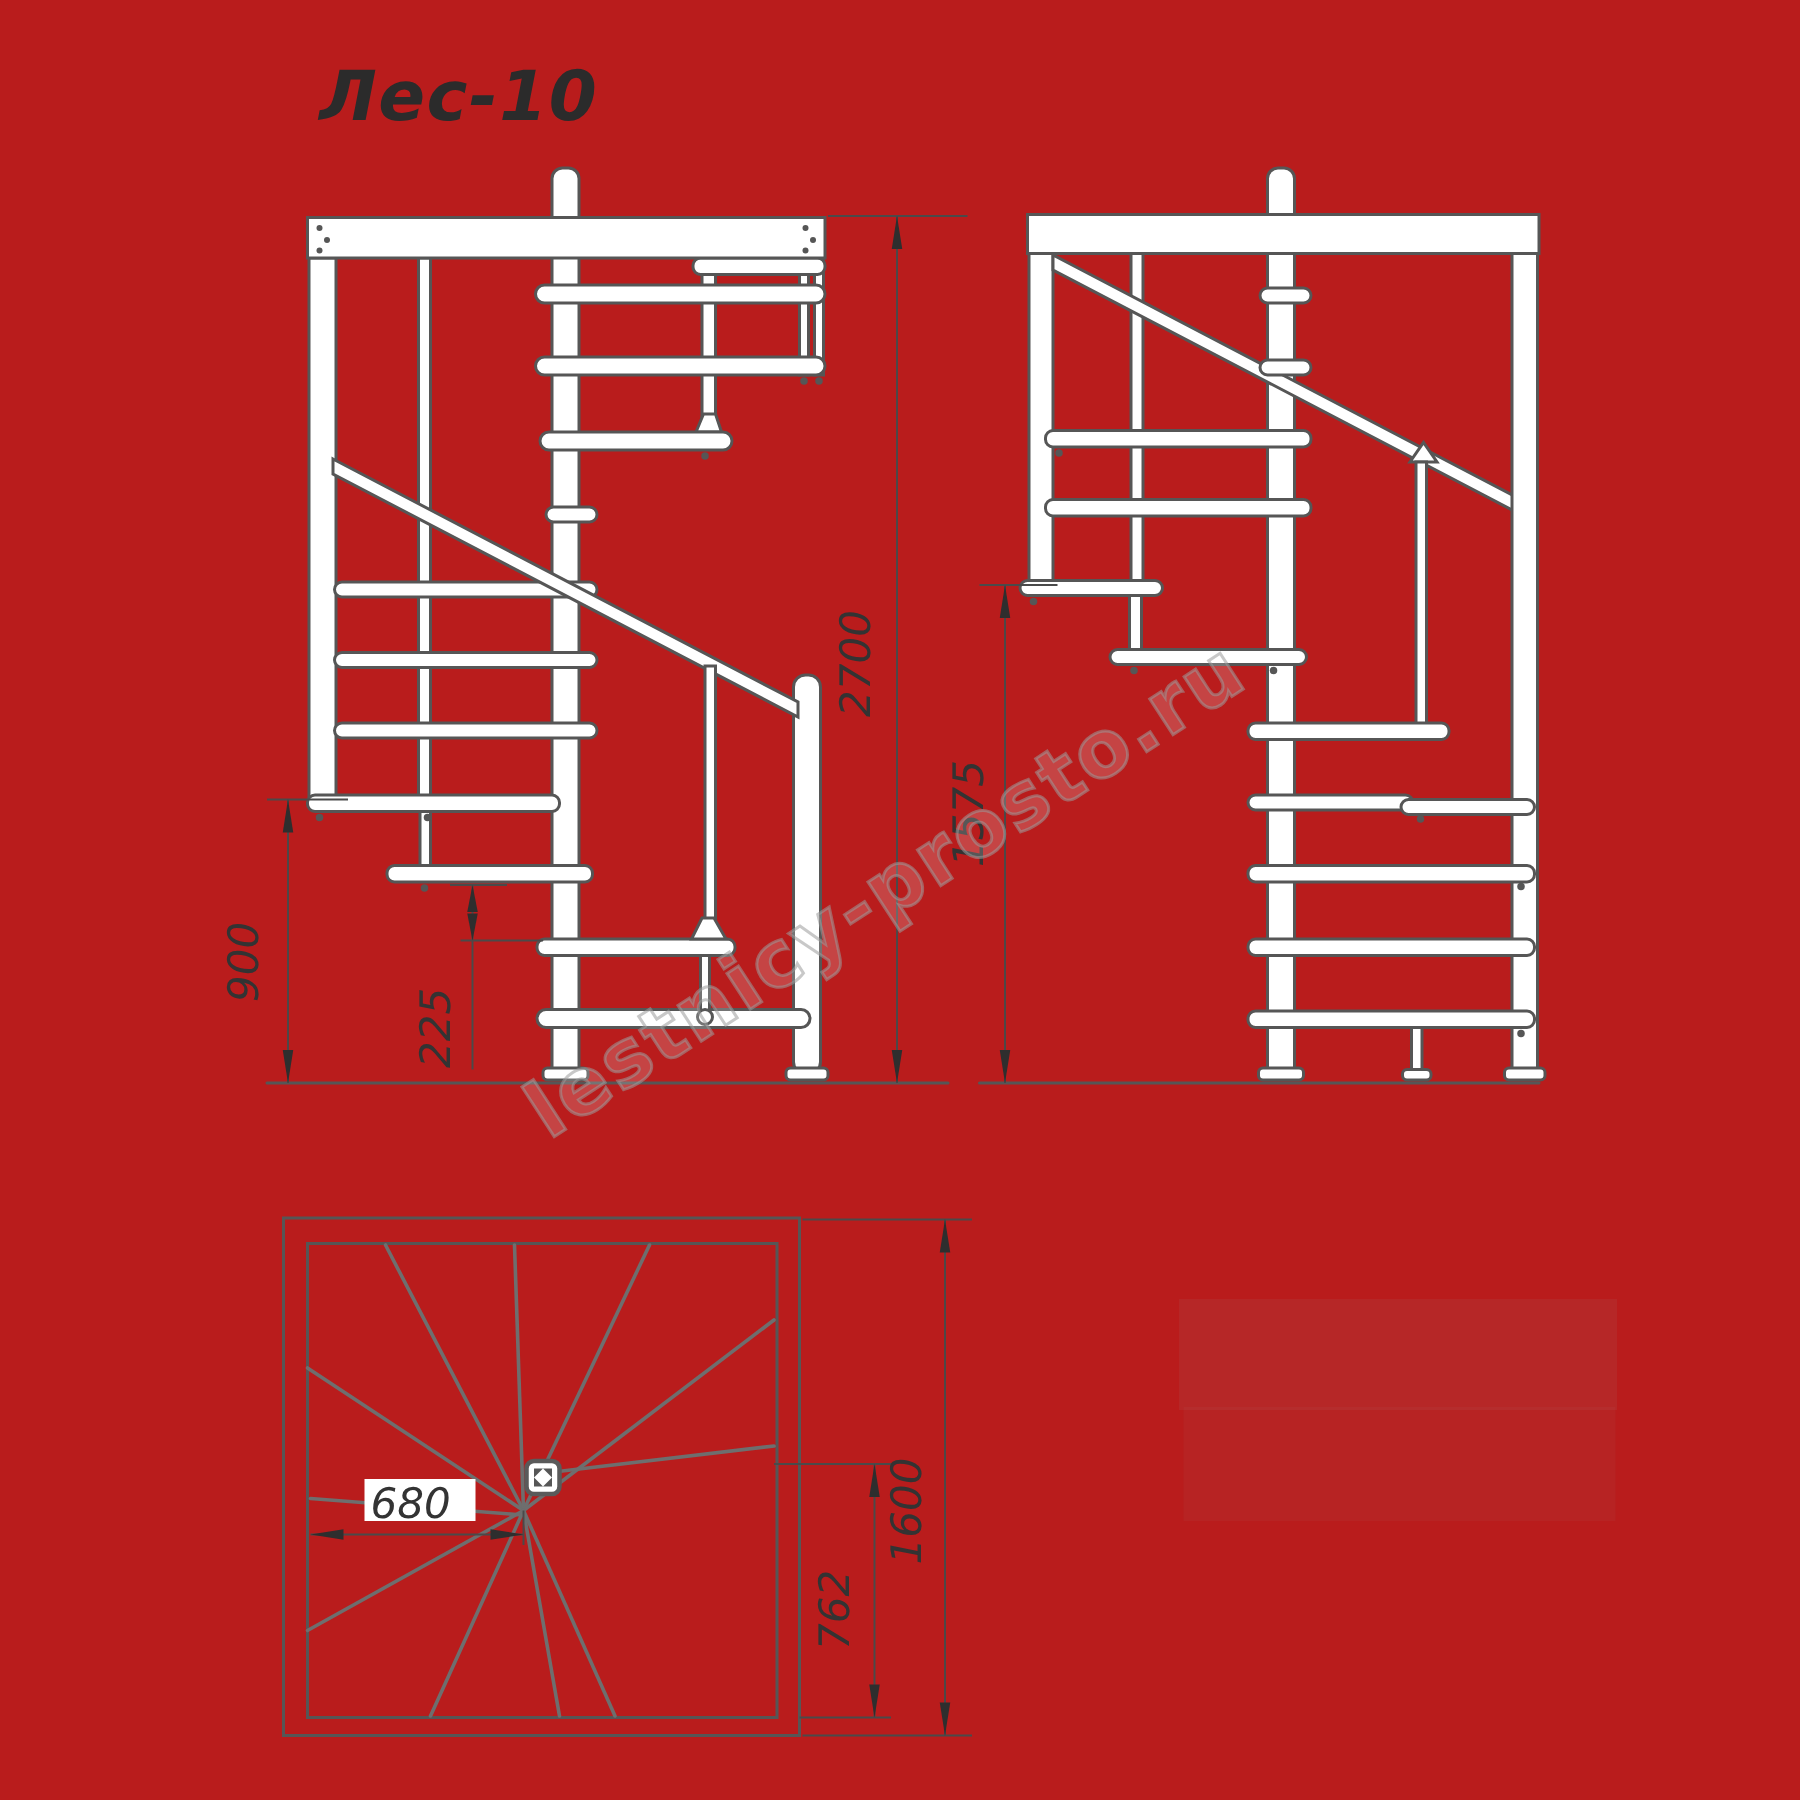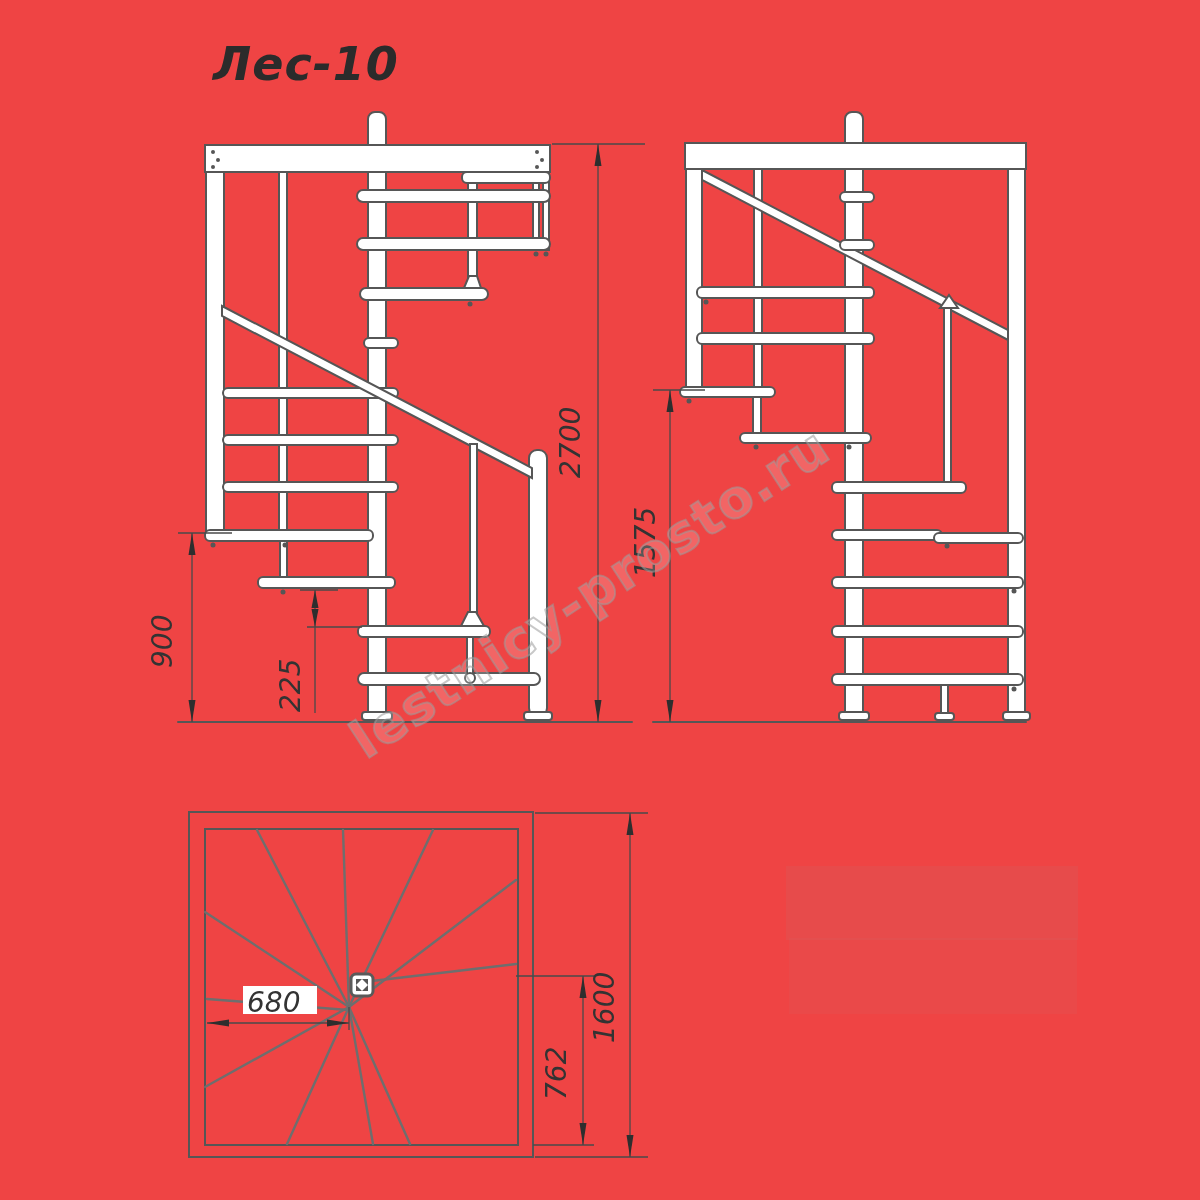--- a/index.html
+++ b/index.html
@@ -1,16 +1,16 @@
 <!DOCTYPE html>
 <html><head>
 <meta charset="utf-8">
 <style>
   html,body{margin:0;padding:0;background:#ffffff;}
-  .page{position:relative;width:1200px;height:1200px;background:#ef4444;overflow:hidden;
+  .page{position:relative;width:1200px;height:1200px;background:#b91c1c;overflow:hidden;
         font-family:"DejaVu Sans",sans-serif;}
   svg{position:absolute;left:0;top:0;}
   .ln   {stroke:#565656;stroke-width:2;fill:none;stroke-linecap:round;}
   .part {stroke:#565656;stroke-width:2;fill:#ffffff;}
   .tread{stroke:#6e6e6e;stroke-width:2.4;fill:none;stroke-linecap:round;}
   .dim  {stroke:#4a4a4a;stroke-width:1.3;fill:none;}
   .arr  {fill:#2e2e2e;stroke:none;}
   .bolt {fill:#565656;stroke:none;}
   .dimtxt{font-family:"DejaVu Sans",sans-serif;font-style:italic;font-size:28px;fill:#333;}
   .title {font-family:"DejaVu Sans",sans-serif;font-style:italic;font-weight:600;font-size:46px;fill:#2b2b2b;letter-spacing:1px;}

